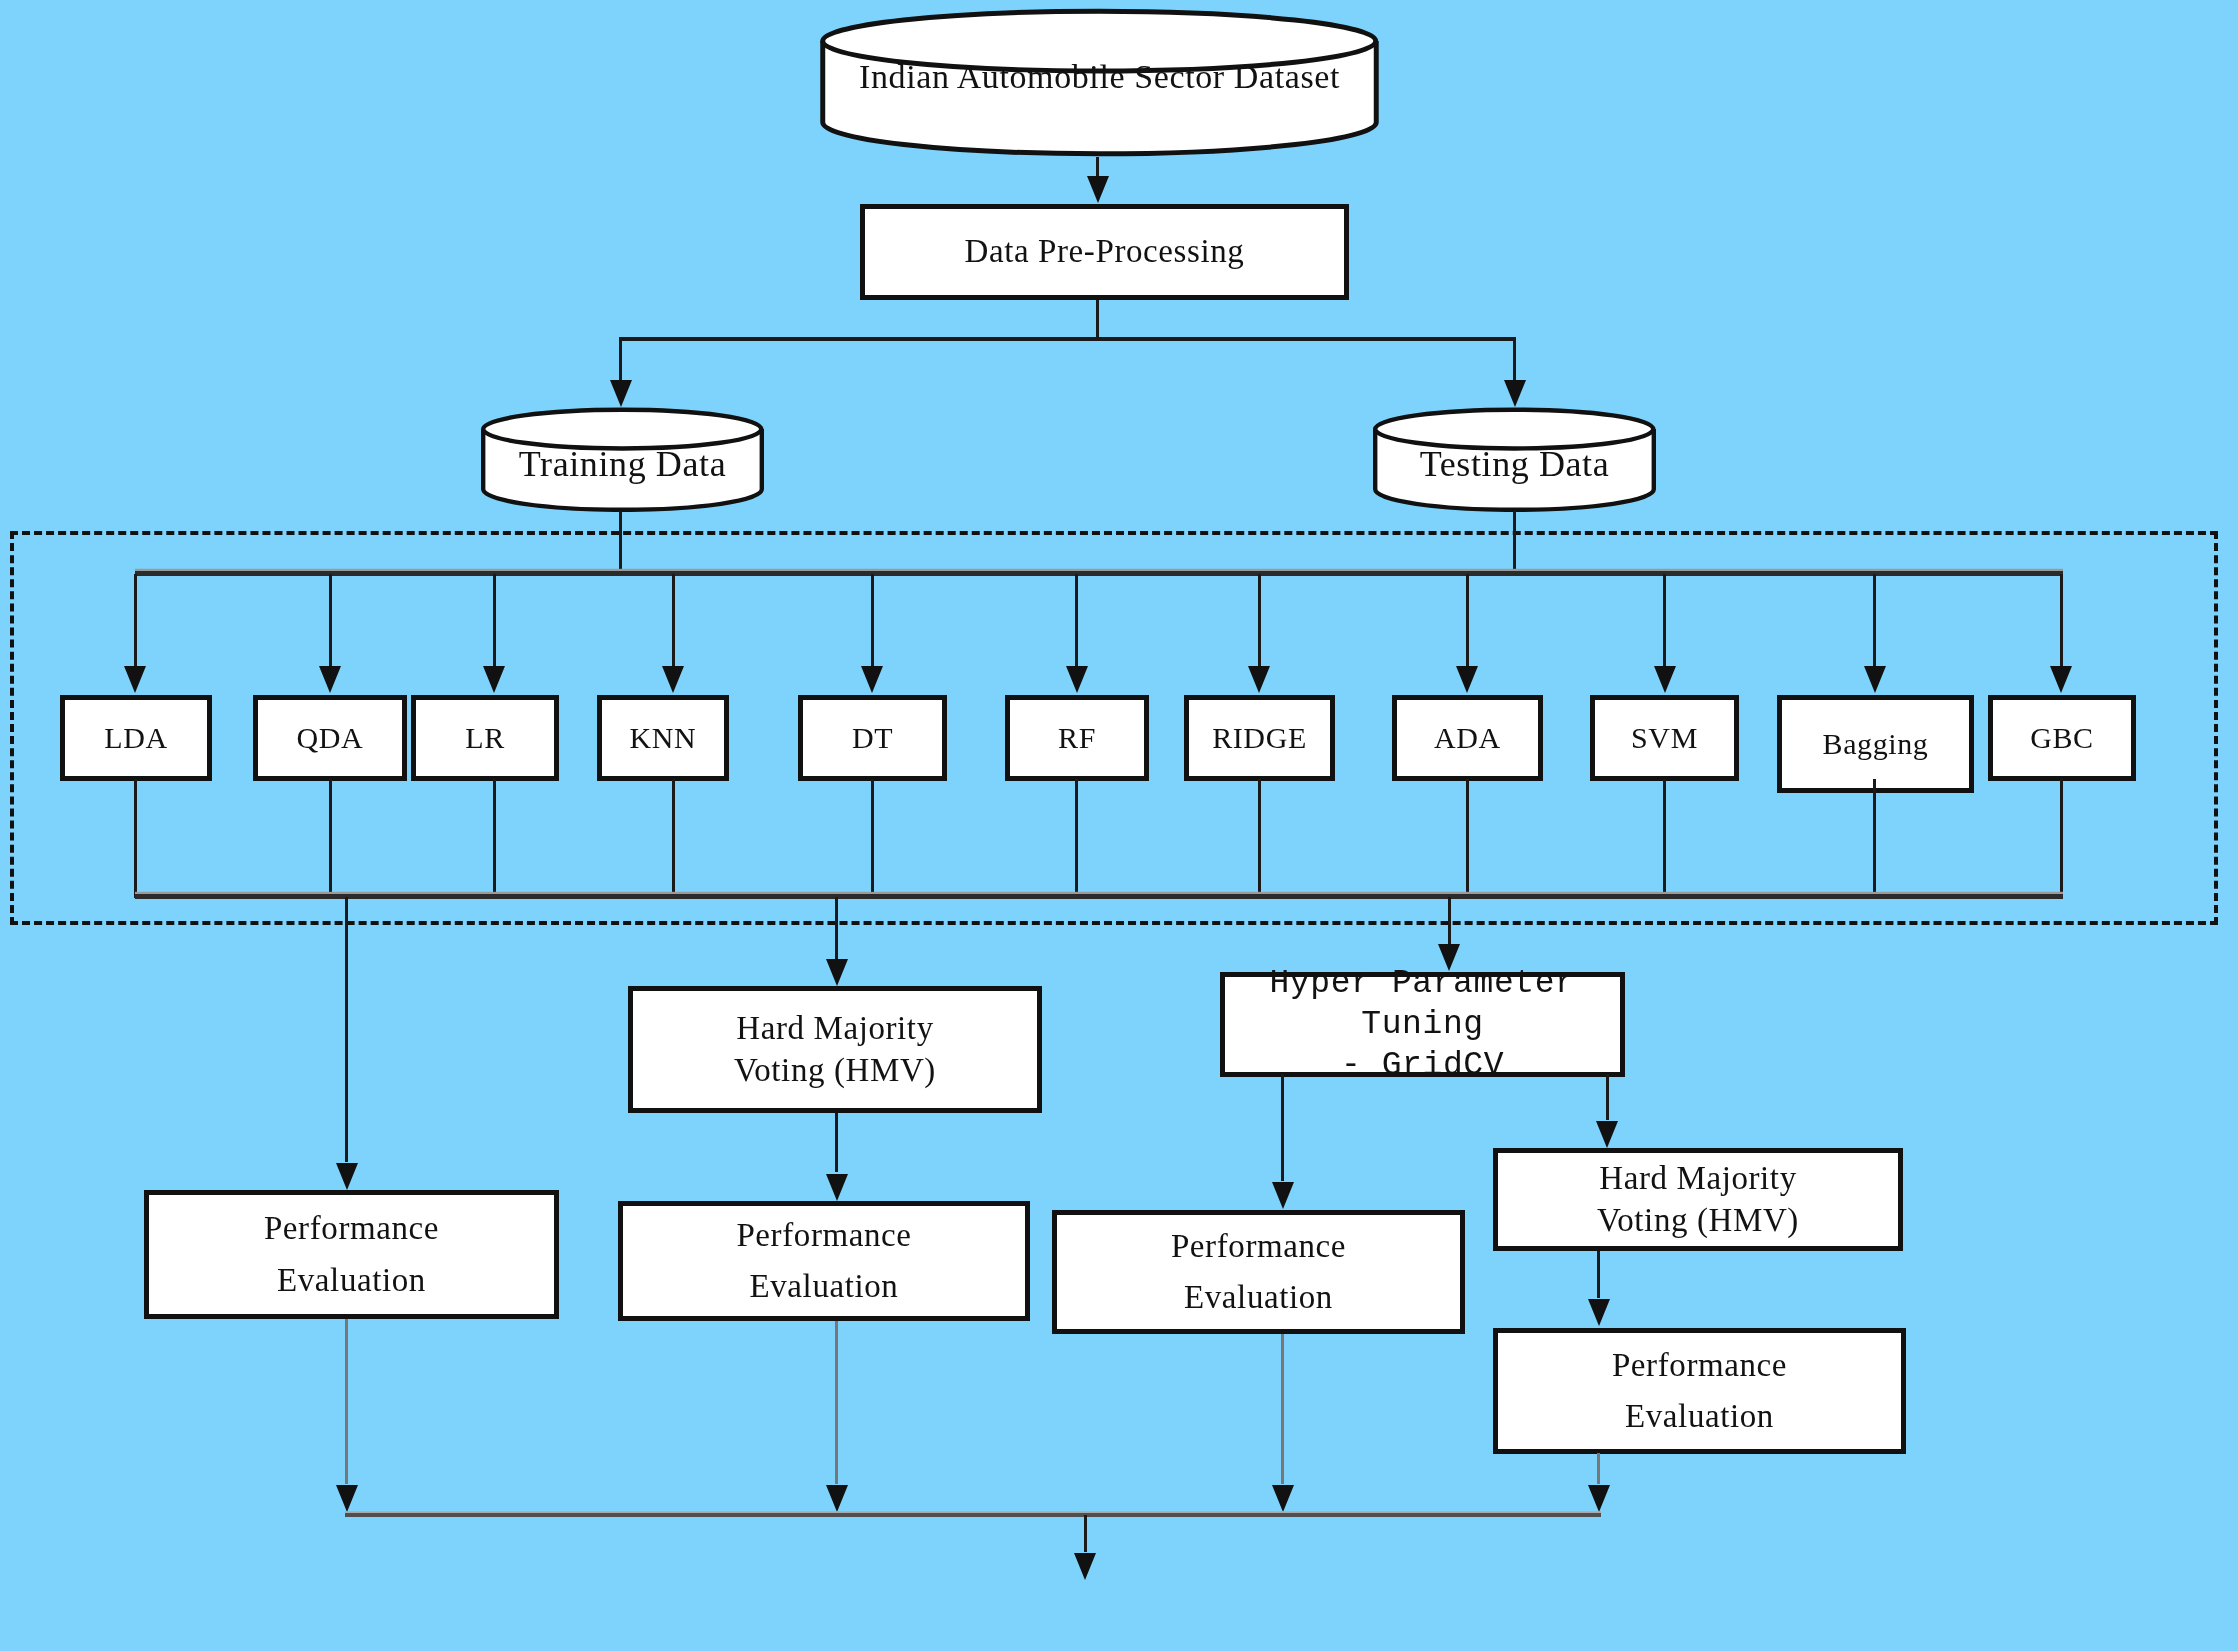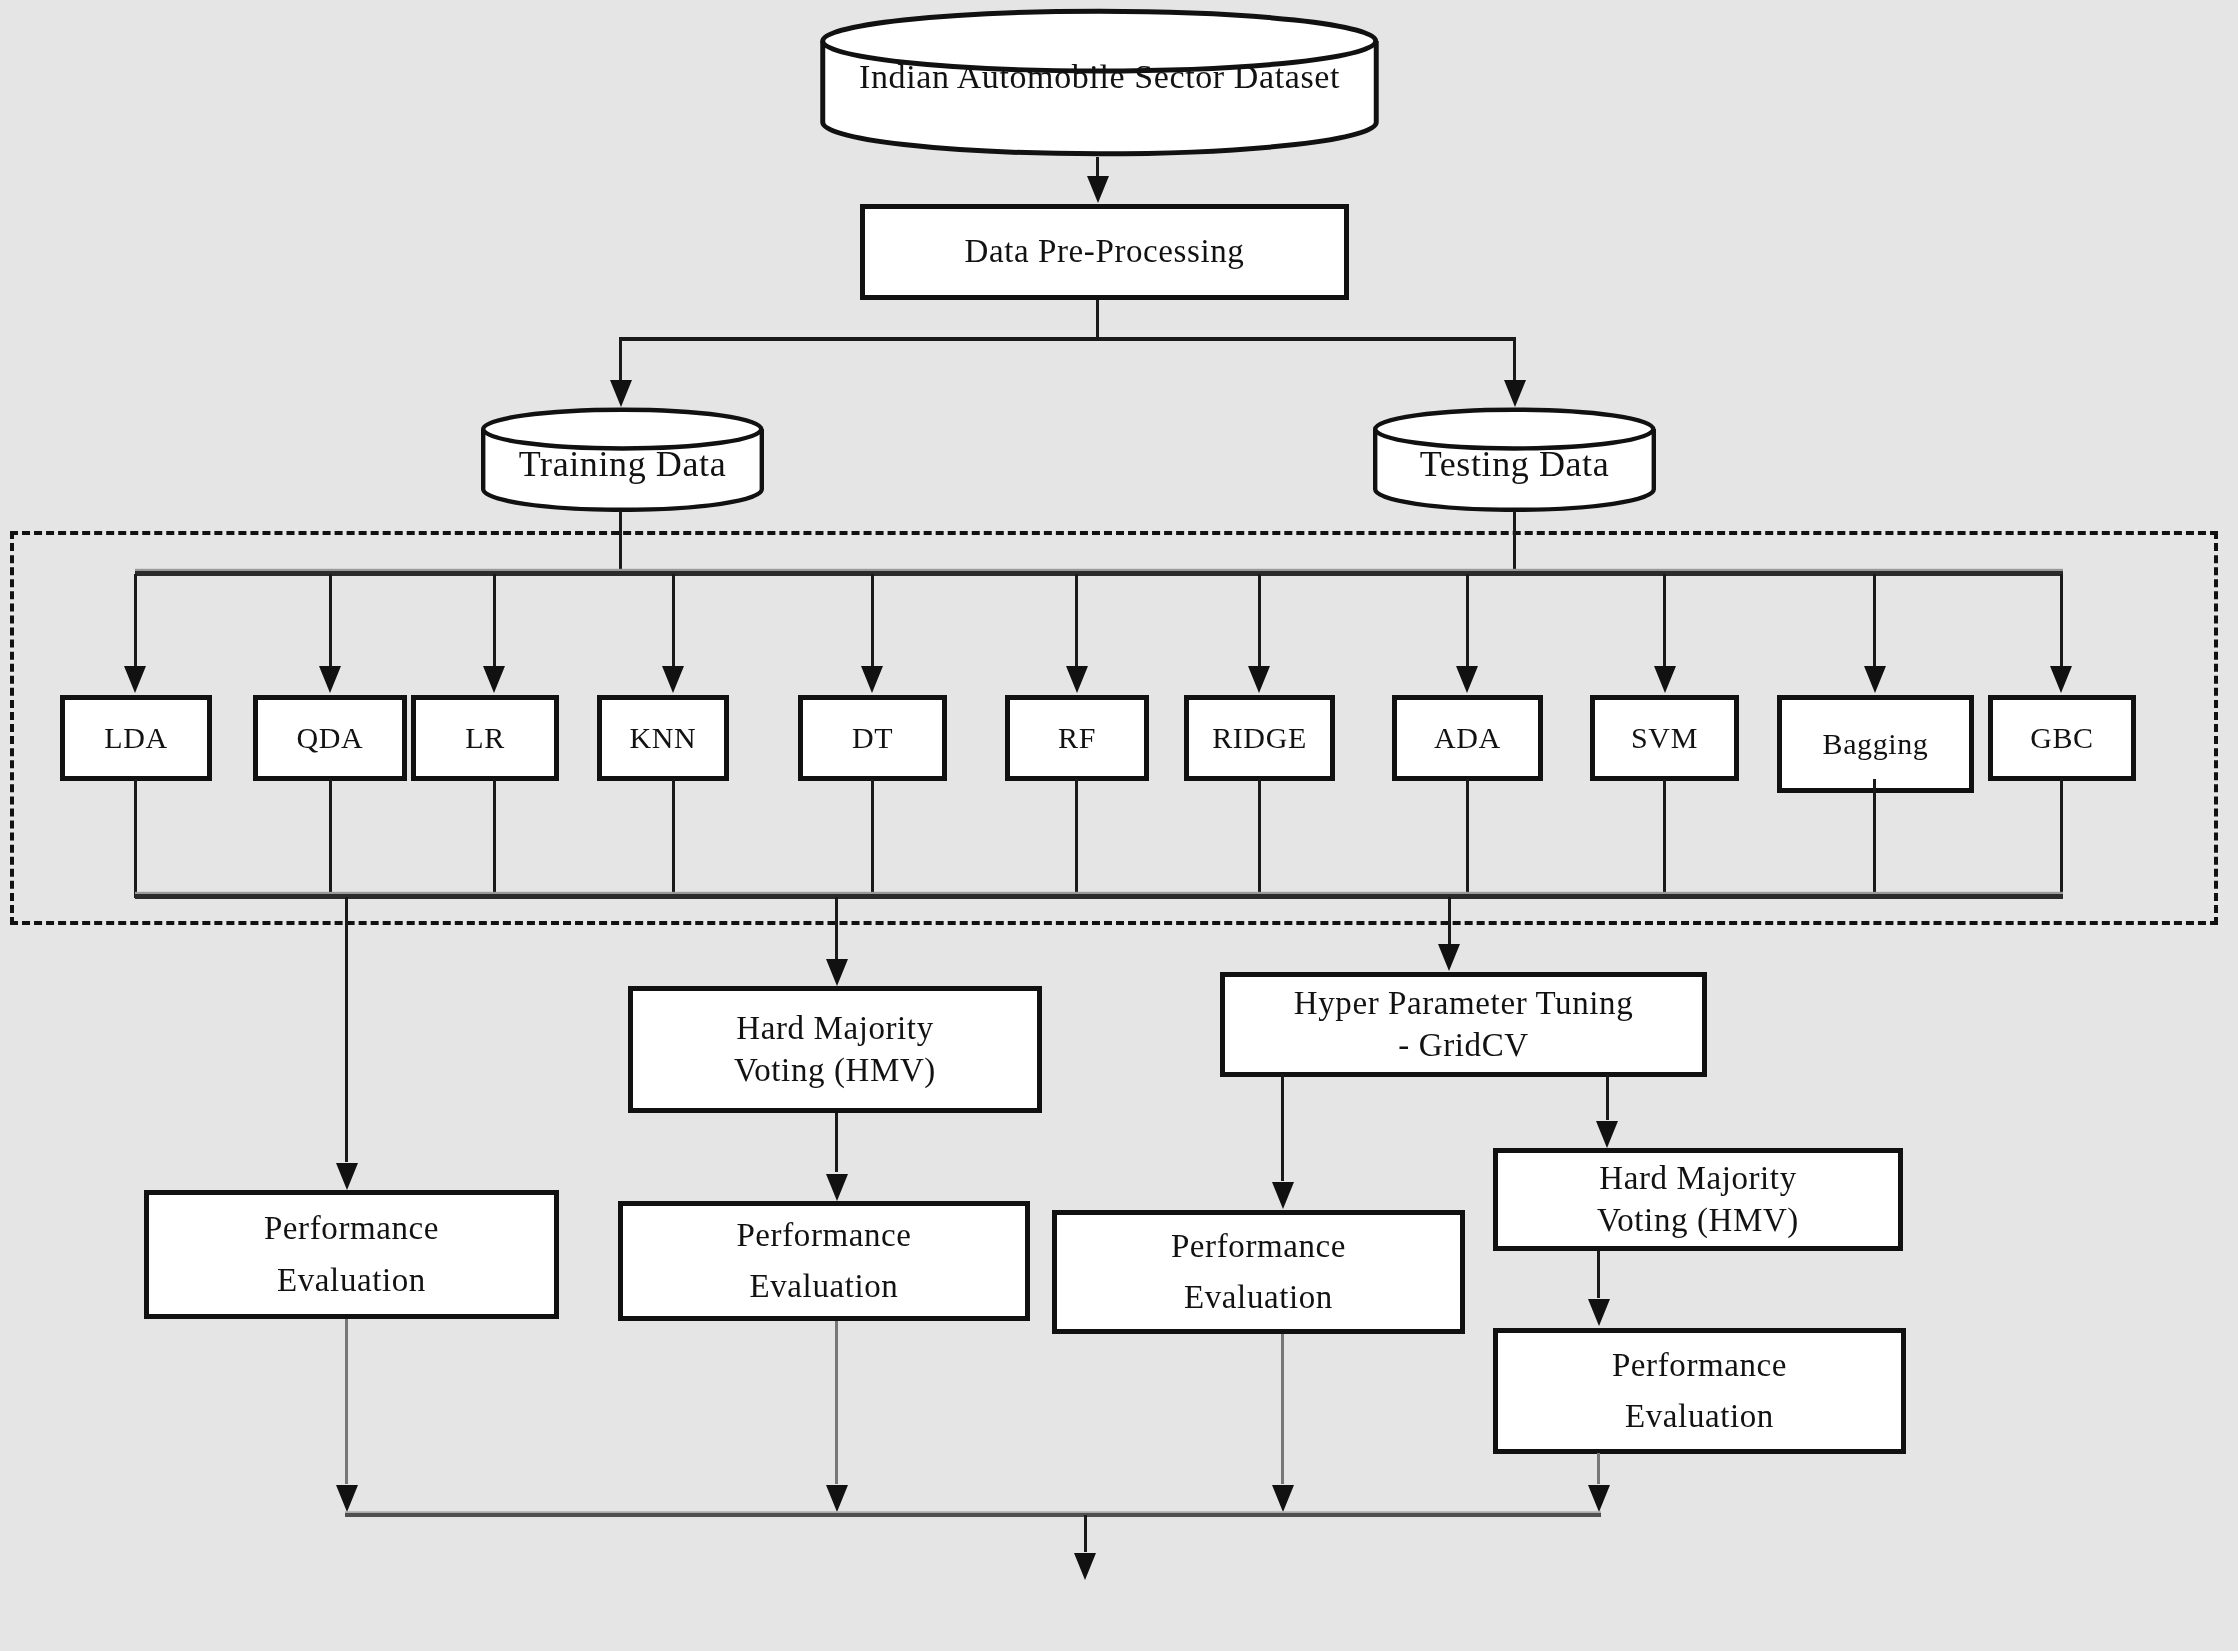--- a/index.html
+++ b/index.html
@@ -1,19 +1,19 @@
 <!DOCTYPE html>
 <html style="font-size:8.8px"><head>
 <meta charset="utf-8">
 <style>
   html,body{margin:0;padding:0;background:#fff;}
   #stage{
     position:relative;
     width:2239px;height:1652px;
-    background:#e5e5e5;
+    background:#7dd3fc;
     font-family:"Liberation Serif","DejaVu Serif",serif;
     color:#121212;
     overflow:hidden;
   }
   .box{
     position:absolute;
     border:5px solid #111;
     background:#fff;
     box-sizing:border-box;
     display:flex;flex-direction:column;
@@ -178,21 +178,21 @@
   <div class="ah" style="left:826px;top:959px;"></div>
 
   <div class="vl" style="left:1448px;top:897px;height:48px;"></div>
   <div class="ah" style="left:1438px;top:944px;"></div>
 
   <div class="box" style="left:628px;top:986px;width:414px;height:127px;line-height:1.25;">
     <span>Hard Majority</span>
     <span>Voting (HMV)</span>
   </div>
 
-  <div class="box" style="left:1220px;top:972px;width:487px;height:105px;line-height:1.25;">
+  <div class="box" style="left:1220px;top:972px;width:405px;height:105px;line-height:1.25;font-family:Liberation Mono, monospace;">
     <span>Hyper Parameter Tuning</span>
     <span>- GridCV</span>
   </div>
 
   <div class="vl" style="left:835px;top:1113px;height:59px;"></div>
   <div class="ah" style="left:826px;top:1174px;"></div>
 
   <div class="vl" style="left:1281px;top:1074px;height:107px;"></div>
   <div class="ah" style="left:1272px;top:1182px;"></div>
 

